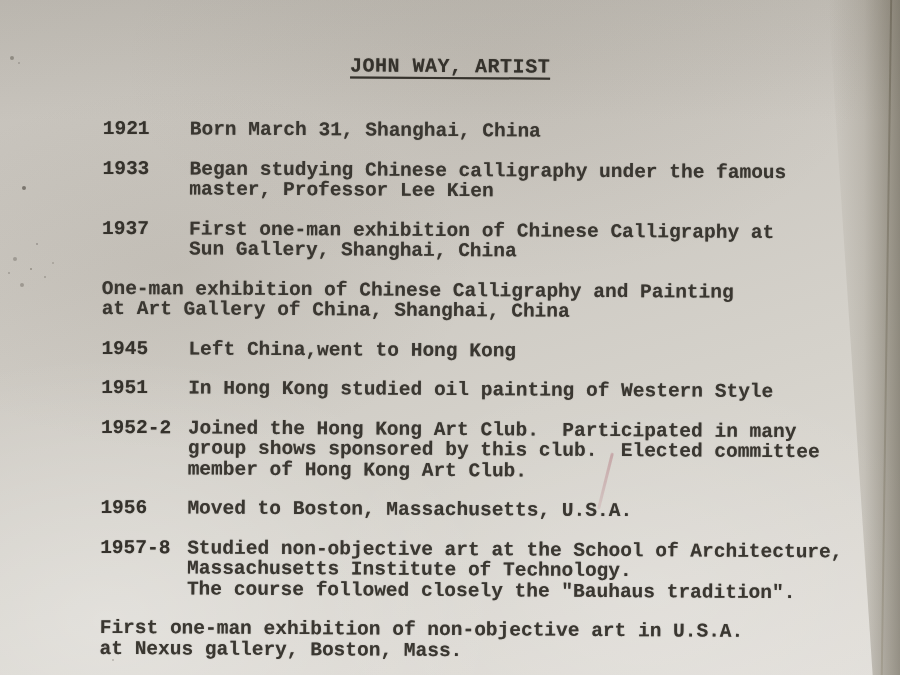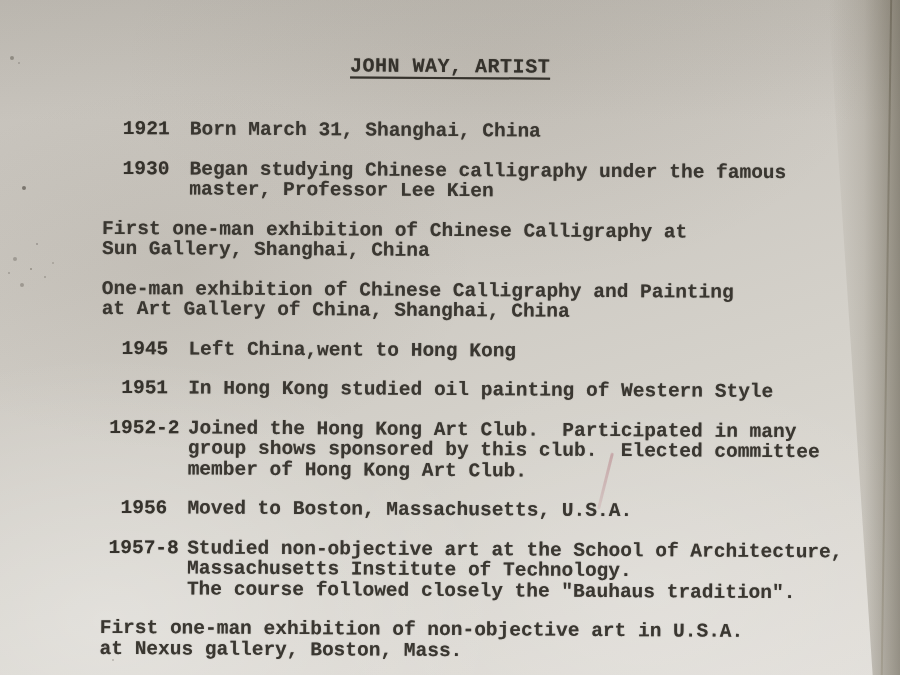--- a/index.html
+++ b/index.html
@@ -123,21 +123,20 @@
     margin-bottom: 19px;
     font-size: 19.5px;
     font-weight: bold;
     line-height: 20.5px;
     text-shadow: 0 0 1px rgba(58,55,49,0.55);
   }
   .year-cell {
     flex: 0 0 87px;
     white-space: pre;
     color: #35322c;
-    text-align: center;
   }
   .desc-cell {
     flex: 0 0 auto;
   }
   .desc-cell .line {
     white-space: pre;
   }
 </style>
 </head>
 <body>
@@ -146,27 +145,28 @@
   <div class="content">
     <h1 class="doc-title">JOHN WAY, ARTIST</h1>
     <div class="entries" id="entries">
         <div class="entry-row">
           <div class="year-cell">1921</div>
           <div class="desc-cell">
             <div class="line">Born March 31, Shanghai, China</div>
           </div>
         </div>
         <div class="entry-row">
-          <div class="year-cell">1930</div>
+          <div class="year-cell">1933</div>
           <div class="desc-cell">
             <div class="line">Began studying Chinese calligraphy under the famous</div>
             <div class="line">master, Professor Lee Kien</div>
           </div>
         </div>
         <div class="entry-row">
+          <div class="year-cell">1937</div>
           <div class="desc-cell">
             <div class="line">First one-man exhibition of Chinese Calligraphy at</div>
             <div class="line">Sun Gallery, Shanghai, China</div>
           </div>
         </div>
         <div class="entry-row">
           <div class="desc-cell">
             <div class="line">One-man exhibition of Chinese Calligraphy and Painting</div>
             <div class="line">at Art Gallery of China, Shanghai, China</div>
           </div>

